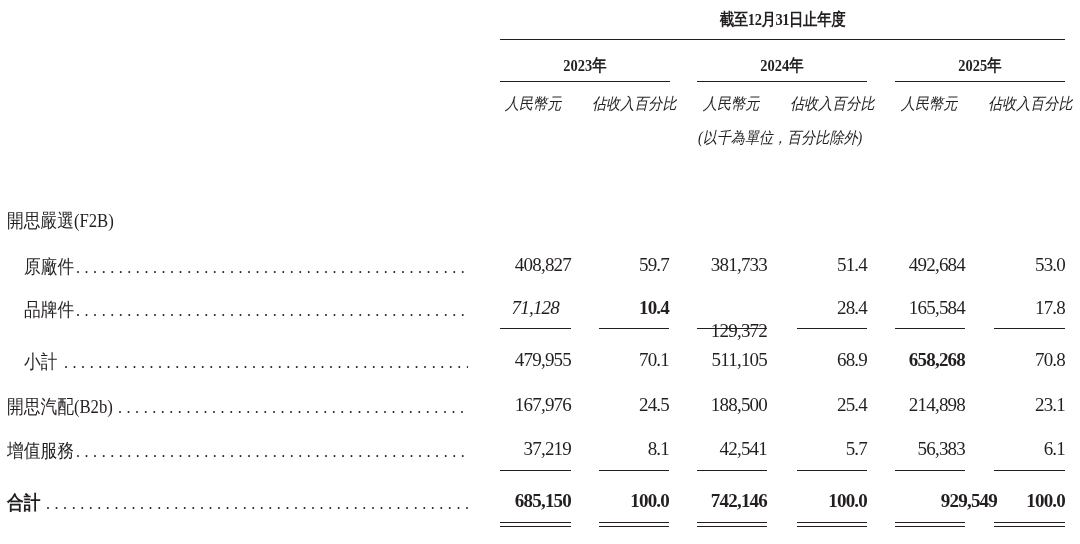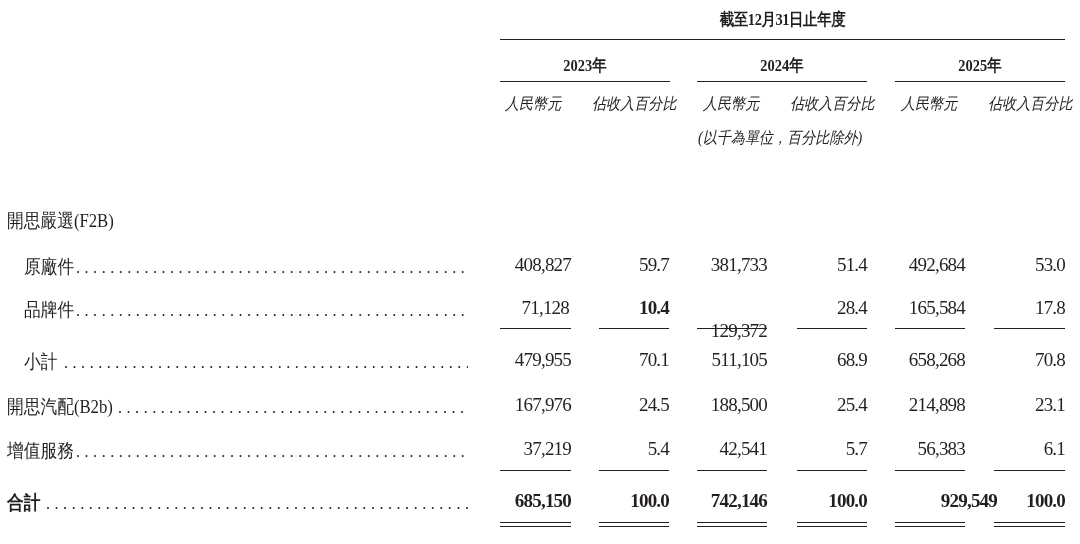--- a/index.html
+++ b/index.html
@@ -49,56 +49,56 @@
 <div class="leader" style="left:76px; width:392px; top:259px;">......................................................</div>
 <div class="num" style="left:490px; width:81px; top:254px;">408,827</div>
 <div class="num" style="left:588px; width:81px; top:254px;">59.7</div>
 <div class="num" style="left:686px; width:81px; top:254px;">381,733</div>
 <div class="num" style="left:786px; width:81px; top:254px;">51.4</div>
 <div class="num" style="left:884px; width:81px; top:254px;">492,684</div>
 <div class="num" style="left:984px; width:81px; top:254px;">53.0</div>
 
 <div class="abs label" style="left:24px; top:297px;">品牌件</div>
 <div class="leader" style="left:76px; width:392px; top:302px;">......................................................</div>
-<div class="num" style="left:488px; width:81px; top:297px;">71,128</div>
+<div class="num" style="left:478px; width:81px; top:297px;font-style:italic;">71,128</div>
 <div class="num" style="left:588px; width:81px; top:297px;font-weight:bold;">10.4</div>
 <div class="num" style="left:686px; width:81px; top:297px;margin-top:23px;">129,372</div>
 <div class="num" style="left:786px; width:81px; top:297px;">28.4</div>
 <div class="num" style="left:884px; width:81px; top:297px;">165,584</div>
 <div class="num" style="left:984px; width:81px; top:297px;">17.8</div>
 
 <div class="rule" style="left:500px; width:71px; top:328px;"></div>
 <div class="rule" style="left:599px; width:70px; top:328px;"></div>
 <div class="rule" style="left:697px; width:70px; top:328px;"></div>
 <div class="rule" style="left:797px; width:70px; top:328px;"></div>
 <div class="rule" style="left:895px; width:70px; top:328px;"></div>
 <div class="rule" style="left:994px; width:71px; top:328px;"></div>
 
 <div class="abs label" style="left:24px; top:349px;">小計</div>
 <div class="leader" style="left:64px; width:404px; top:354px;">......................................................</div>
 <div class="num" style="left:490px; width:81px; top:349px;">479,955</div>
 <div class="num" style="left:588px; width:81px; top:349px;">70.1</div>
 <div class="num" style="left:686px; width:81px; top:349px;">511,105</div>
 <div class="num" style="left:786px; width:81px; top:349px;">68.9</div>
-<div class="num" style="left:884px; width:81px; top:349px;">658,268</div>
+<div class="num" style="left:884px; width:81px; top:349px;font-weight:bold;">658,268</div>
 <div class="num" style="left:984px; width:81px; top:349px;">70.8</div>
 
 <div class="abs label" style="left:7px; top:394px;">開思汽配(B2b)</div>
 <div class="leader" style="left:118px; width:350px; top:399px;">......................................................</div>
 <div class="num" style="left:490px; width:81px; top:394px;">167,976</div>
 <div class="num" style="left:588px; width:81px; top:394px;">24.5</div>
 <div class="num" style="left:686px; width:81px; top:394px;">188,500</div>
 <div class="num" style="left:786px; width:81px; top:394px;">25.4</div>
 <div class="num" style="left:884px; width:81px; top:394px;">214,898</div>
 <div class="num" style="left:984px; width:81px; top:394px;">23.1</div>
 
 <div class="abs label" style="left:7px; top:438px;">增值服務</div>
 <div class="leader" style="left:76px; width:392px; top:443px;">......................................................</div>
 <div class="num" style="left:490px; width:81px; top:438px;">37,219</div>
-<div class="num" style="left:588px; width:81px; top:438px;">5.4</div>
+<div class="num" style="left:588px; width:81px; top:438px;">8.1</div>
 <div class="num" style="left:686px; width:81px; top:438px;">42,541</div>
 <div class="num" style="left:786px; width:81px; top:438px;">5.7</div>
 <div class="num" style="left:884px; width:81px; top:438px;">56,383</div>
 <div class="num" style="left:984px; width:81px; top:438px;">6.1</div>
 
 <div class="rule" style="left:500px; width:71px; top:470px;"></div>
 <div class="rule" style="left:599px; width:70px; top:470px;"></div>
 <div class="rule" style="left:697px; width:70px; top:470px;"></div>
 <div class="rule" style="left:797px; width:70px; top:470px;"></div>
 <div class="rule" style="left:895px; width:70px; top:470px;"></div>

